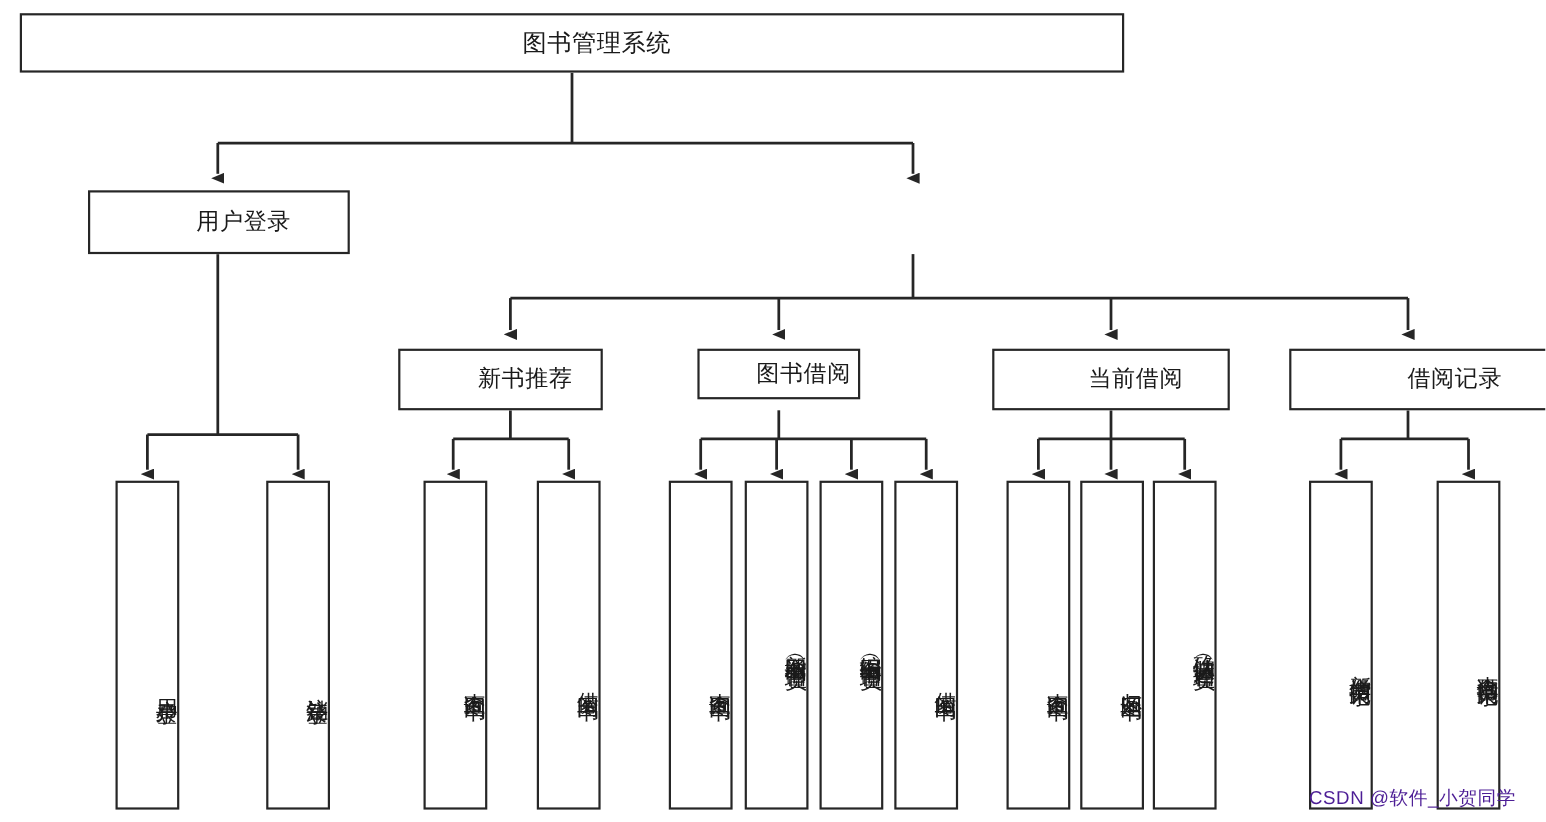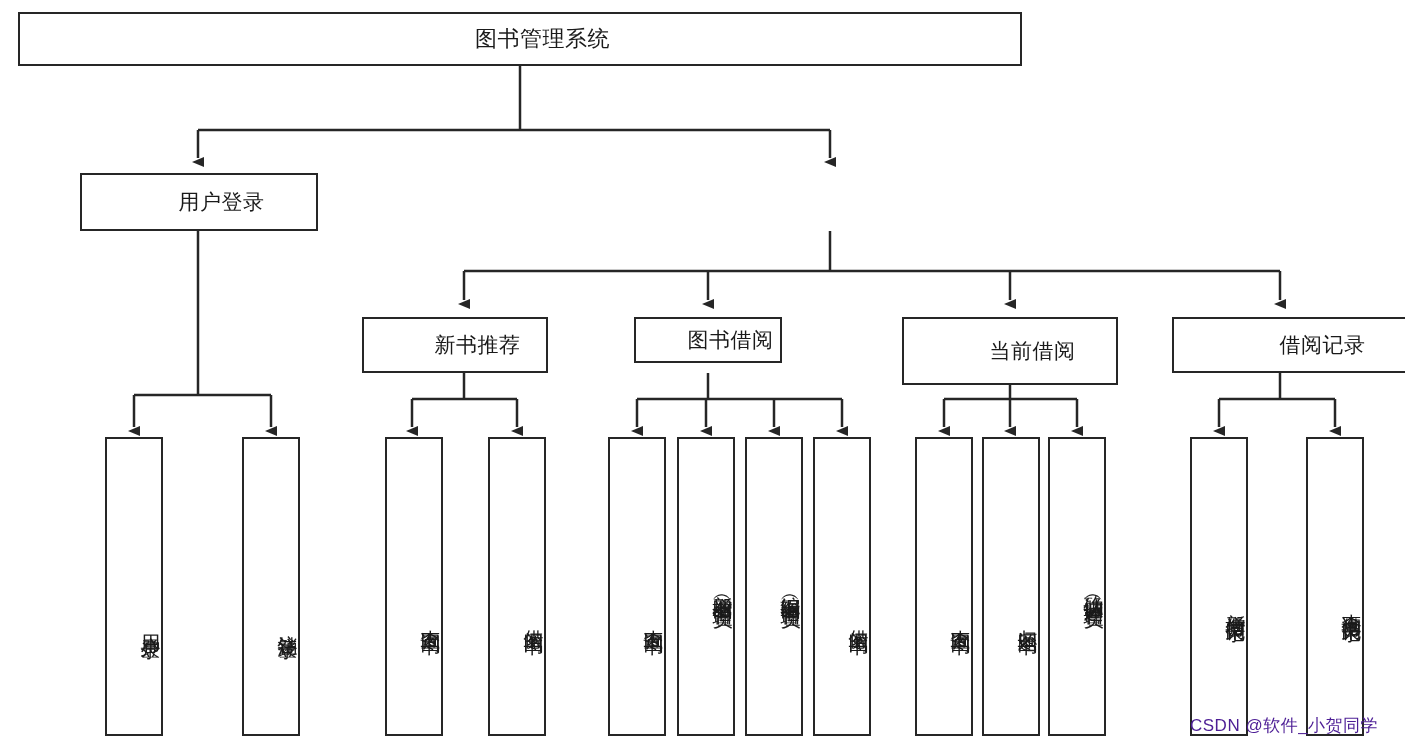--- a/index.html
+++ b/index.html
@@ -124,21 +124,21 @@
 
   <div class="node horiz title" style="left:18px; top:12px; width:1004px; height:54px;">图书管理系统</div>
 
   <div class="node horiz" style="left:80px; top:173px; width:238px; height:58px;">用户登录</div>
 
 
   <div class="node horiz" style="left:362px; top:317px; width:186px; height:56px;">新书推荐</div>
 
   <div class="node horiz" style="left:634px; top:317px; width:148px; height:46px;">图书借阅</div>
 
-  <div class="node horiz" style="left:902px; top:317px; width:216px; height:68px;">当前借阅</div>
+  <div class="node horiz" style="left:902px; top:317px; width:216px; height:56px;">当前借阅</div>
 
   <div class="node horiz" style="left:1172px; top:317px; width:256px; height:56px;">借阅记录</div>
 
   <div class="node vert" style="left:105px; top:437px; width:58px; height:299px; padding-top:72px;">
     <span class="vtext">用户登录</span>
   </div>
 
   <div class="node vert" style="left:242px; top:437px; width:58px; height:299px; padding-top:72px;">
     <span class="vtext">注销登录</span>
   </div>

